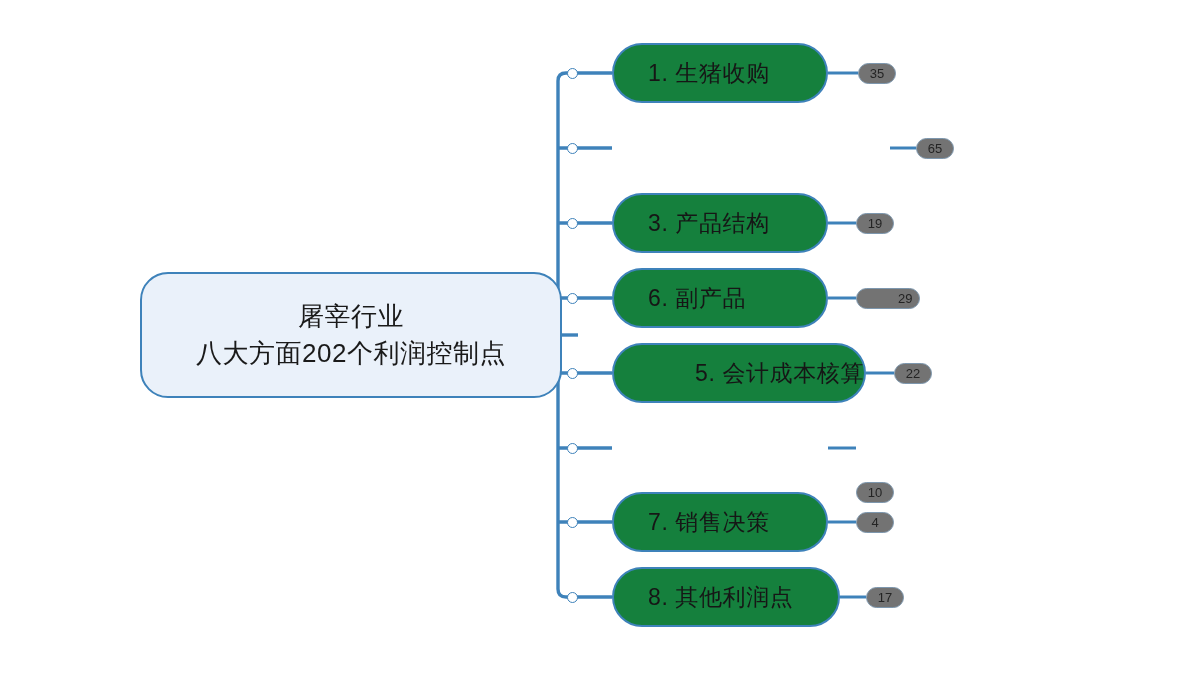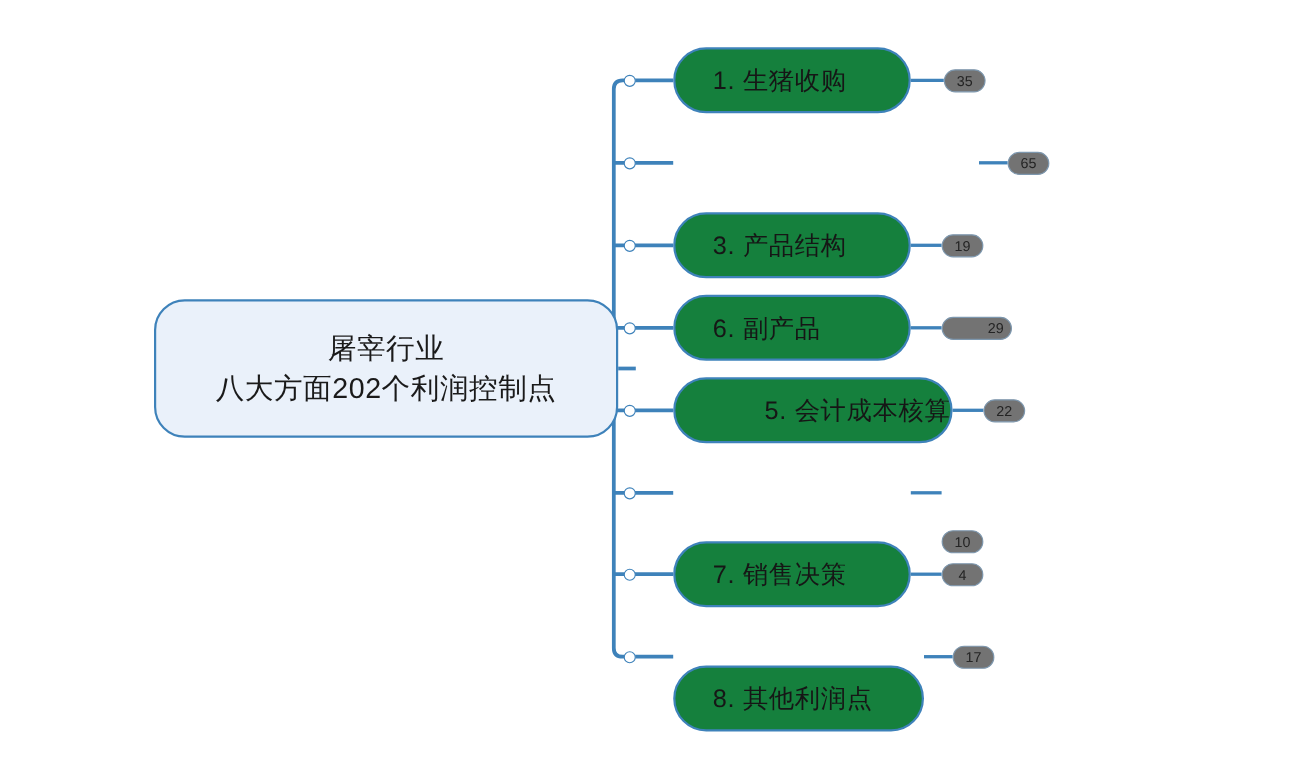--- a/index.html
+++ b/index.html
@@ -154,21 +154,21 @@
   </div>
   <div class="branch-node" style="left:612px; top:268px; width:216px;">
     <span class="branch-label">6. 副产品</span>
   </div>
   <div class="branch-node" style="left:612px; top:343px; width:254px;justify-content:flex-end;">
     <span class="branch-label">5. 会计成本核算</span>
   </div>
   <div class="branch-node" style="left:612px; top:492px; width:216px;">
     <span class="branch-label">7. 销售决策</span>
   </div>
-  <div class="branch-node" style="left:612px; top:567px; width:228px;margin-top:38px;">
+  <div class="branch-node" style="left:612px; top:567px; width:228px;">
     <span class="branch-label">8. 其他利润点</span>
   </div>
 
   <div class="count-badge" style="left:858px; top:62.5px;">35</div>
   <div class="count-badge" style="left:916px; top:137.5px;text-align:center;">65</div>
   <div class="count-badge" style="left:856px; top:212.5px;text-align:right;">19</div>
   <div class="count-badge" style="left:856px; top:287.5px;padding-left:41px;">29</div>
   <div class="count-badge" style="left:894px; top:362.5px;">22</div>
   <div class="count-badge" style="left:856px; top:437.5px;margin-top:44px;">10</div>
   <div class="count-badge" style="left:856px; top:511.5px;">4</div>

